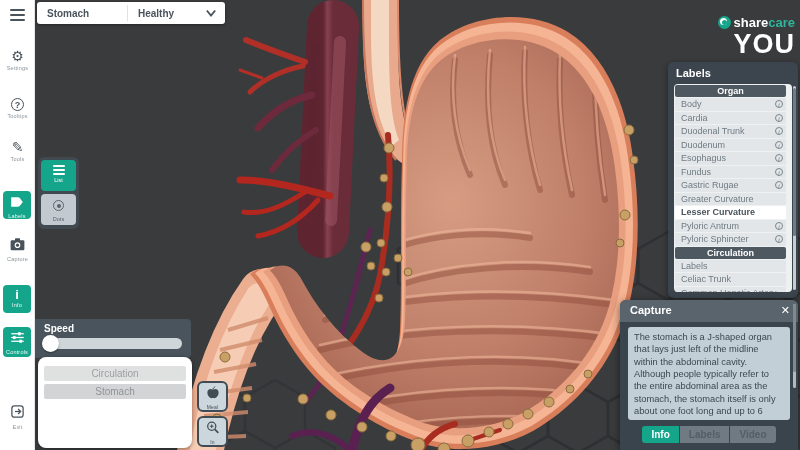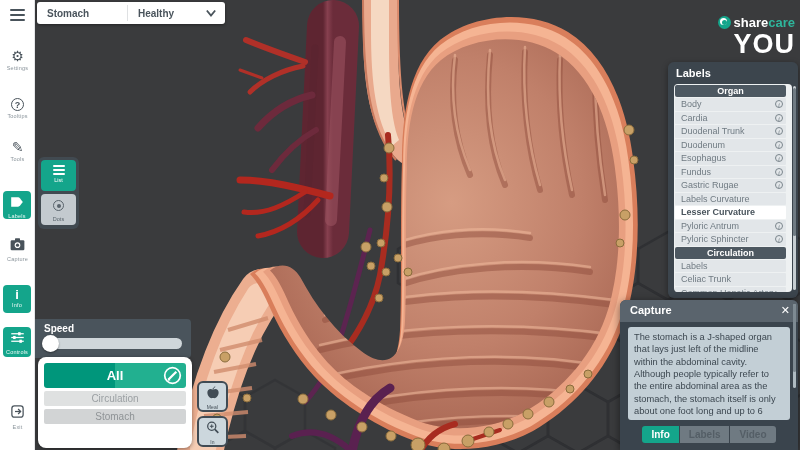--- a/index.html
+++ b/index.html
@@ -378,28 +378,20 @@
   </div>
 
   <div id="speed-panel" class="abs">
     <span class="sp-label">Speed</span>
     <div class="sp-track">
       <div class="sp-knob"></div>
     </div>
   </div>
 
   <div id="systems" class="abs">
-    <div class="sys-all">
-      <span>All</span>
-      <svg width="19" height="19" viewBox="0 0 20 20">
-        <circle cx="10" cy="10" r="8.2" fill="none" stroke="#fff" stroke-width="1.8"></circle>
-        <line x1="5.5" y1="14.5" x2="14" y2="6" stroke="#fff" stroke-width="2.4"></line>
-        <path d="M5,15.5 L5.5,13 L8,15 Z" fill="#fff"></path>
-      </svg>
-    </div>
     <div class="sys-opt o2">Circulation</div>
     <div class="sys-opt o3">Stomach</div>
   </div>
 
   <div id="meal-btn" class="scene-btn">
     <svg width="16" height="15" viewBox="0 0 24 24">
       <path d="M12,8 C8,5 3,7 3,12 C3,17 7,21 9.5,21 C10.5,20.5 13.5,20.5 14.5,21 C17,21 21,17 21,12 C21,7 16,5 12,8 Z" fill="#414c55"></path>
       <path d="M12,8 C12,5 13,4 15.5,3" stroke="#414c55" stroke-width="1.6" fill="none"></path>
     </svg>
     <span class="sb-label">Meal</span>
@@ -418,21 +410,21 @@
     <span class="lp-title">Labels</span>
     <div class="lp-list">
       <div class="lp-section">Organ</div>
       <div class="lp-row"><span>Body</span><span class="inf">i</span></div>
       <div class="lp-row"><span>Cardia</span><span class="inf">i</span></div>
       <div class="lp-row"><span>Duodenal Trunk</span><span class="inf">i</span></div>
       <div class="lp-row"><span>Duodenum</span><span class="inf">i</span></div>
       <div class="lp-row"><span>Esophagus</span><span class="inf">i</span></div>
       <div class="lp-row"><span>Fundus</span><span class="inf">i</span></div>
       <div class="lp-row"><span>Gastric Rugae</span><span class="inf">i</span></div>
-      <div class="lp-row"><span>Labels Curvature</span></div>
+      <div class="lp-row"><span>Greater Curvature</span></div>
       <div class="lp-row sel"><span>Lesser Curvature</span></div>
       <div class="lp-row"><span>Pyloric Antrum</span><span class="inf">i</span></div>
       <div class="lp-row"><span>Pyloric Sphincter</span><span class="inf">i</span></div>
       <div class="lp-section">Circulation</div>
       <div class="lp-row"><span>Labels</span></div>
       <div class="lp-row"><span>Celiac Trunk</span></div>
       <div class="lp-row"><span>Common Hepatic Artery</span></div>
     </div>
     <div class="lp-scroll">
         <div class="lp-thumb"></div>

